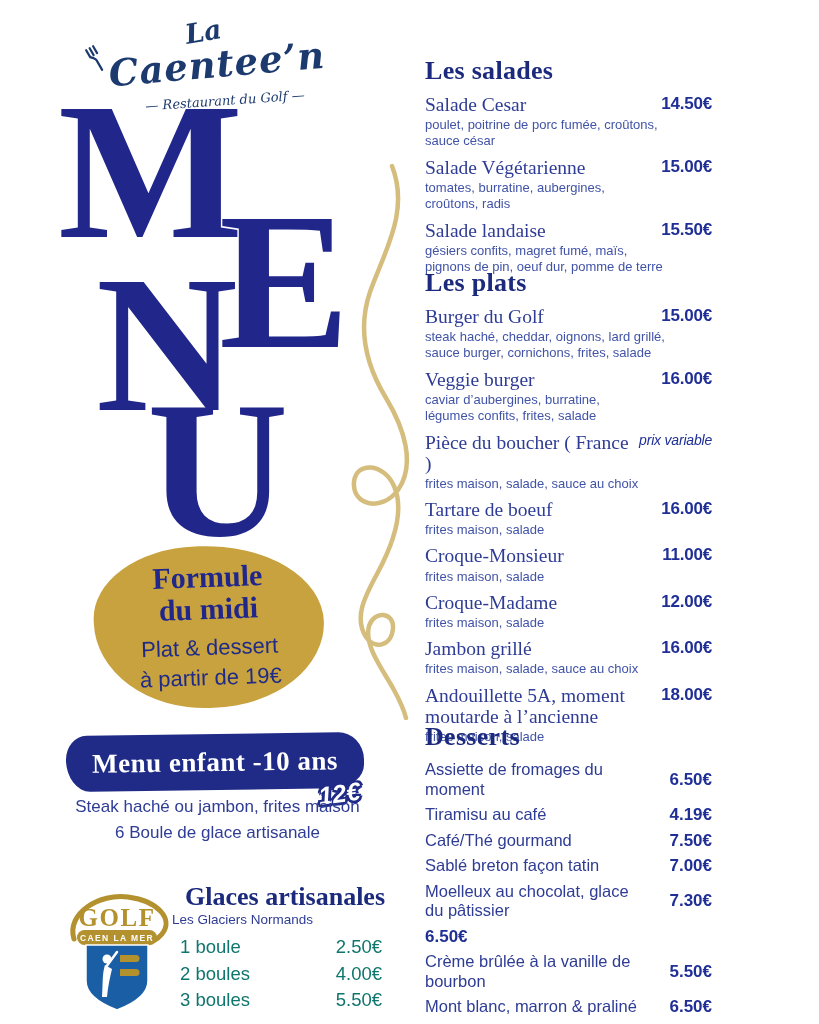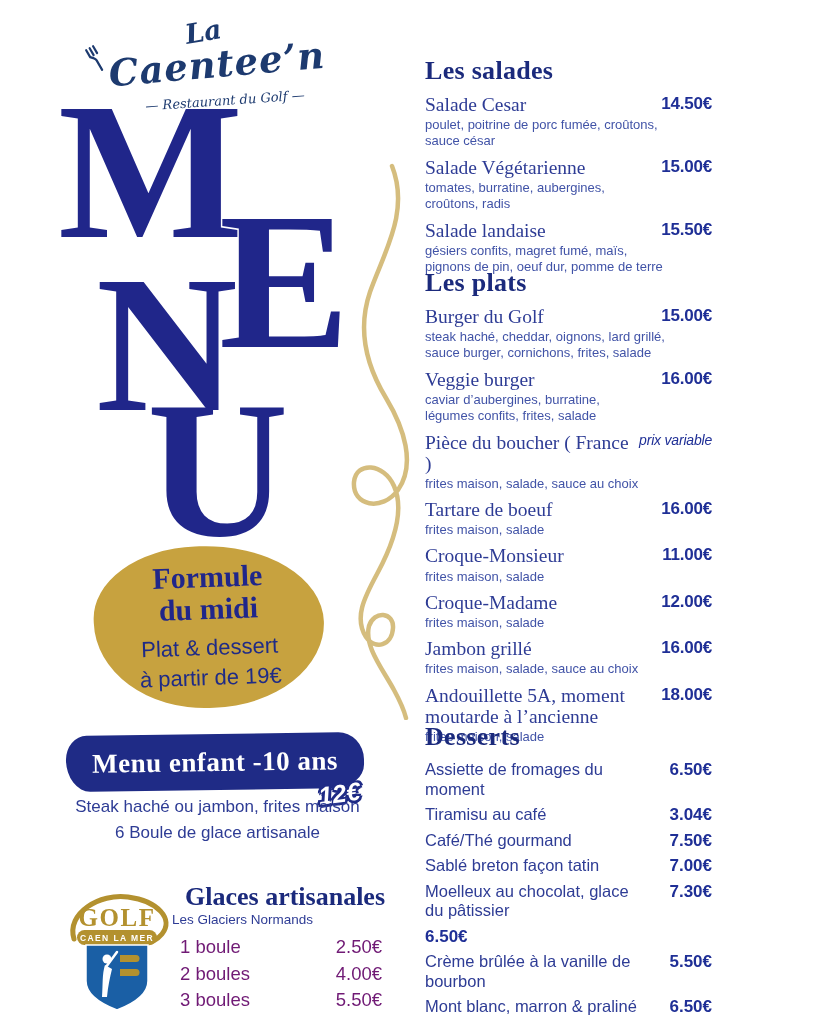--- a/index.html
+++ b/index.html
@@ -75,21 +75,21 @@
   .golf-logo { position:absolute; left:62px; top:889px; }
   .glaces-title {
     position:absolute; left:172px; top:882px; width:226px; text-align:center;
     font-family:"Liberation Serif", serif; font-weight:bold; font-size:26px;
     color:#1b2a7c; white-space:nowrap;
   }
   .glaces-sub {
     position:absolute; left:172px; top:912px; width:226px; 
     font-size:13.5px; color:#2e3c95;
   }
-  .glaces-rows { position:absolute; left:180px; top:934px; width:202px; color:#701a75; }
+  .glaces-rows { position:absolute; left:180px; top:934px; width:202px; color:#0f766e; }
   .glaces-row { display:flex; justify-content:space-between; font-size:18.5px; line-height:26.5px; }
   
   .col { position:absolute; left:425px; width:287px; }
   .sec-salades { top:56px; }
   .sec-plats   { top:268px; }
   .sec-desserts{ top:722px; }
   .sec-title {
     font-family:"Liberation Serif", serif; font-weight:bold; font-size:26px;
     color:#1b2a7c; margin-bottom:8px; letter-spacing:0.3px;
   }
@@ -98,21 +98,21 @@
   .iname {
     font-family:"Liberation Serif", serif; font-size:19.5px; line-height:1.08;
     color:#2e3c95; white-space:pre-line;
   }
   .iprice {
     font-weight:bold; font-size:17px; color:#1f2f96; white-space:nowrap;
     letter-spacing:-0.2px; padding-bottom:1px;
   }
   .iprice.variable { font-weight:normal; font-style:italic; font-size:14px; }
   .idesc { font-size:13px; line-height:1.26; color:#4153a7; margin-top:2px; white-space:pre-line; }
-  .drow { display:flex; justify-content:space-between; gap:18px; margin-bottom:5.5px; }
+  .drow { display:flex; justify-content:space-between; align-items:center; gap:18px; margin-bottom:5.5px; }
   .dname { font-size:16.5px; line-height:1.2; color:#2e3c95; white-space:pre-line; }
   .dprice { font-weight:bold; font-size:17px; color:#1f2f96; white-space:nowrap; }
 </style>
 </head>
 <body>
 
 <div class="page">
 
   <div class="brand">
     <svg class="fork" width="22" height="30" viewBox="0 0 22 30">
@@ -278,21 +278,21 @@
 
   <section class="col sec-desserts">
     <h2 class="sec-title">Desserts</h2>
     <div class="drow">
       <span class="dname">Assiette de fromages du
 moment</span>
       <span class="dprice">6.50€</span>
     </div>
     <div class="drow">
       <span class="dname">Tiramisu au café</span>
-      <span class="dprice">3.04€</span>
+      <span class="dprice">4.19€</span>
     </div>
     <div class="drow">
       <span class="dname">Café/Thé gourmand</span>
       <span class="dprice">7.50€</span>
     </div>
     <div class="drow">
       <span class="dname">Sablé breton façon tatin</span>
       <span class="dprice">7.00€</span>
     </div>
     <div class="drow">

